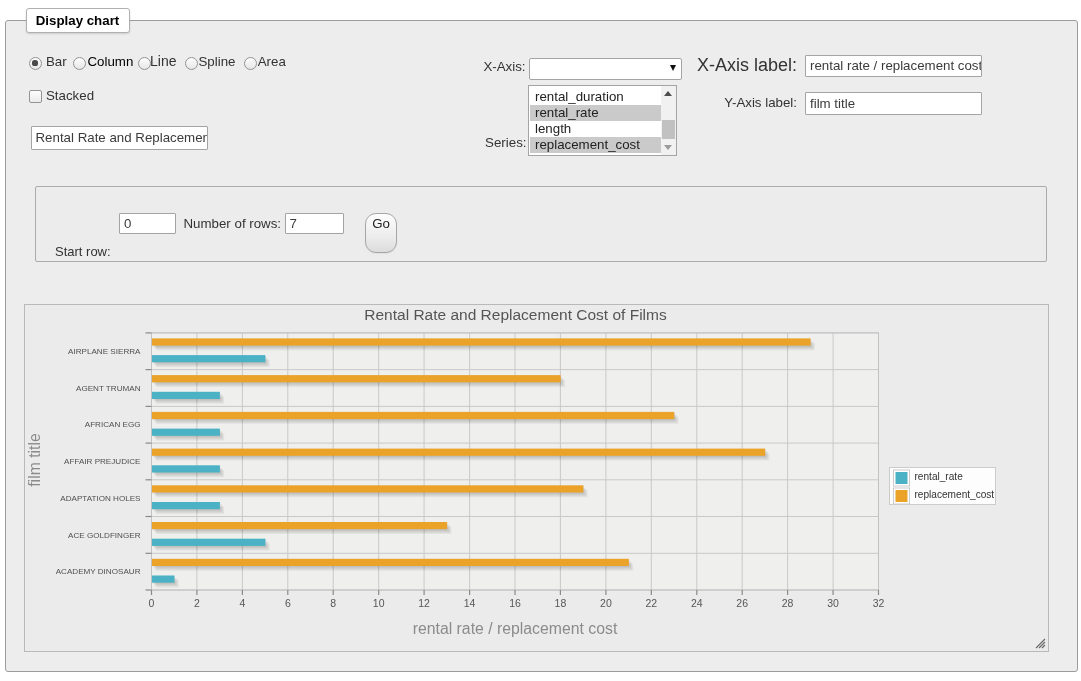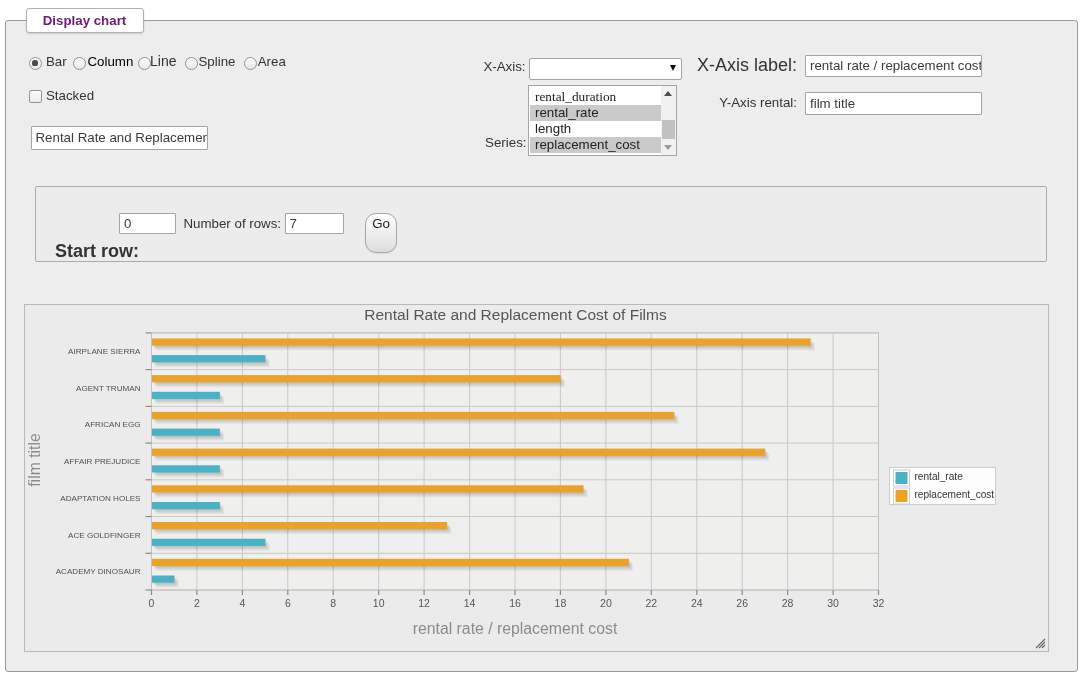--- a/index.html
+++ b/index.html
@@ -1,21 +1,21 @@
 <!DOCTYPE html>
 <html><head><meta charset="utf-8"><style>
 
 * { margin:0; padding:0; box-sizing:border-box; }
 html,body { width:1081px; height:681px; background:#fff; font-family:"Liberation Sans",sans-serif; }
 .ab { position:absolute; white-space:nowrap; }
 #fs { position:absolute; left:5px; top:20px; width:1073px; height:651.5px;
       background:#ededed; border:1px solid #9b9b9b; border-radius:3px; }
-#legend { position:absolute; left:25.5px; top:7.5px; width:118px; height:25px; background:#fff;
+#legend { position:absolute; left:25.5px; top:7.5px; width:104px; height:25px; background:#fff;
       border:1px solid #b0b0b0; border-radius:3px; box-shadow:0 1px 2px rgba(0,0,0,0.14);
-      font-weight:bold; font-size:13.3px; color:#701a75; text-align:center; line-height:23px; }
+      font-weight:bold; font-size:13.3px; color:#000000; text-align:center; line-height:23px; }
 .radio { position:absolute; width:13px; height:13px; border-radius:50%;
       border:1px solid #949494; background:linear-gradient(#fdfdfd,#e6e6e6); }
 .radio.sel::after { content:""; position:absolute; left:2.9px; top:2.9px; width:5.2px; height:5.2px;
       border-radius:50%; background:#4a4a4a; }
 .cb { position:absolute; width:13px; height:13px; border-radius:2px;
       border:1px solid #949494; background:linear-gradient(#fdfdfd,#ebebeb); }
 .inp { position:absolute; background:#fff; border:1px solid #a4a4a4; border-radius:1px;
       font-size:13.3px; color:#3b3b3b; overflow:hidden; white-space:nowrap; padding-left:4px; }
 #panel { position:absolute; left:35px; top:186px; width:1012px; height:76px;
       background:#ececec; border:1px solid #ababab; border-radius:2px; }
@@ -56,37 +56,37 @@
 <div class="ab" style="left:257.7px;top:55.400000000000006px;font-size:13.3px;color:#333;font-weight:normal;line-height:13.3px;">Area</div>
 <div class="cb" style="left:28.6px;top:89.6px;"></div>
 <div class="ab" style="left:46px;top:88.6px;font-size:13.3px;color:#333;font-weight:normal;line-height:13.3px;">Stacked</div>
 <div class="inp" style="left:30.5px;top:125.5px;width:177.5px;height:24.5px;line-height:22.5px;">Rental Rate and Replacement Cost of Films</div>
 <div class="ab" style="left:275.5px;top:60px;width:250px;text-align:right;font-size:13.3px;color:#333;font-weight:normal;line-height:13.3px;">X-Axis:</div>
 <div id="xsel">
     <span class="t">title</span>
     <span class="ar"></span>
   </div>
 <div id="lbox">
-    <div class="li" style="top:3px;font-family:Liberation Serif, serif;">rental_duration</div>
+    <div class="li" style="top:3px;">rental_duration</div>
     <div class="li sel" style="top:19px;">rental_rate</div>
     <div class="li" style="top:35px;">length</div>
     <div class="li sel" style="top:51px;">replacement_cost</div>
     <div id="sbar">
       <div class="tri-up"></div>
       <div class="thumb"></div>
       <div class="tri-dn"></div>
     </div>
   </div>
 <div class="ab" style="left:276.5px;top:135.5px;width:250px;text-align:right;font-size:13.3px;color:#333;font-weight:normal;line-height:13.3px;">Series:</div>
 <div class="ab" style="left:547px;top:58.5px;width:250px;text-align:right;font-size:18px;color:#333;font-weight:normal;line-height:13.3px;">X-Axis label:</div>
 <div class="inp" style="left:805px;top:55px;width:177px;height:22px;line-height:20px;">rental rate / replacement cost</div>
-<div class="ab" style="left:547px;top:96px;width:250px;text-align:right;font-size:13.3px;color:#333;font-weight:normal;line-height:13.3px;">Y-Axis rental:</div>
+<div class="ab" style="left:547px;top:96px;width:250px;text-align:right;font-size:13.3px;color:#333;font-weight:normal;line-height:13.3px;">Y-Axis label:</div>
 <div class="inp" style="left:805px;top:92px;width:177px;height:23px;line-height:21px;">film title</div>
 <div id="panel"></div>
-<div class="ab" style="left:55px;top:216.5px;font-size:18px;color:#333;font-weight:bold;line-height:13.3px;margin-top:28px;">Start row:</div>
+<div class="ab" style="left:55px;top:216.5px;font-size:13px;color:#333;font-weight:normal;line-height:13.3px;margin-top:28px;">Start row:</div>
 <div class="inp" style="left:119px;top:213px;width:57px;height:21px;line-height:19px;">0</div>
 <div class="ab" style="left:183.5px;top:216.5px;font-size:13.3px;color:#333;font-weight:normal;line-height:13.3px;">Number of rows:</div>
 <div class="inp" style="left:284.5px;top:213px;width:59px;height:21px;line-height:19px;">7</div>
 <div id="go">Go</div>
 <div id="chart">
     <svg width="1025" height="348" viewBox="0 0 1025 348" style="position:absolute;left:0;top:0;font-family:'Liberation Sans',sans-serif">
 <rect x="126.5" y="27.9" width="727.0" height="257.1" fill="#efefed"></rect>
 <line x1="126.5" y1="27.9" x2="126.5" y2="285.0" stroke="#c9c9c9" stroke-width="1"></line>
 <line x1="171.9" y1="27.9" x2="171.9" y2="285.0" stroke="#c9c9c9" stroke-width="1"></line>
 <line x1="217.4" y1="27.9" x2="217.4" y2="285.0" stroke="#c9c9c9" stroke-width="1"></line>

